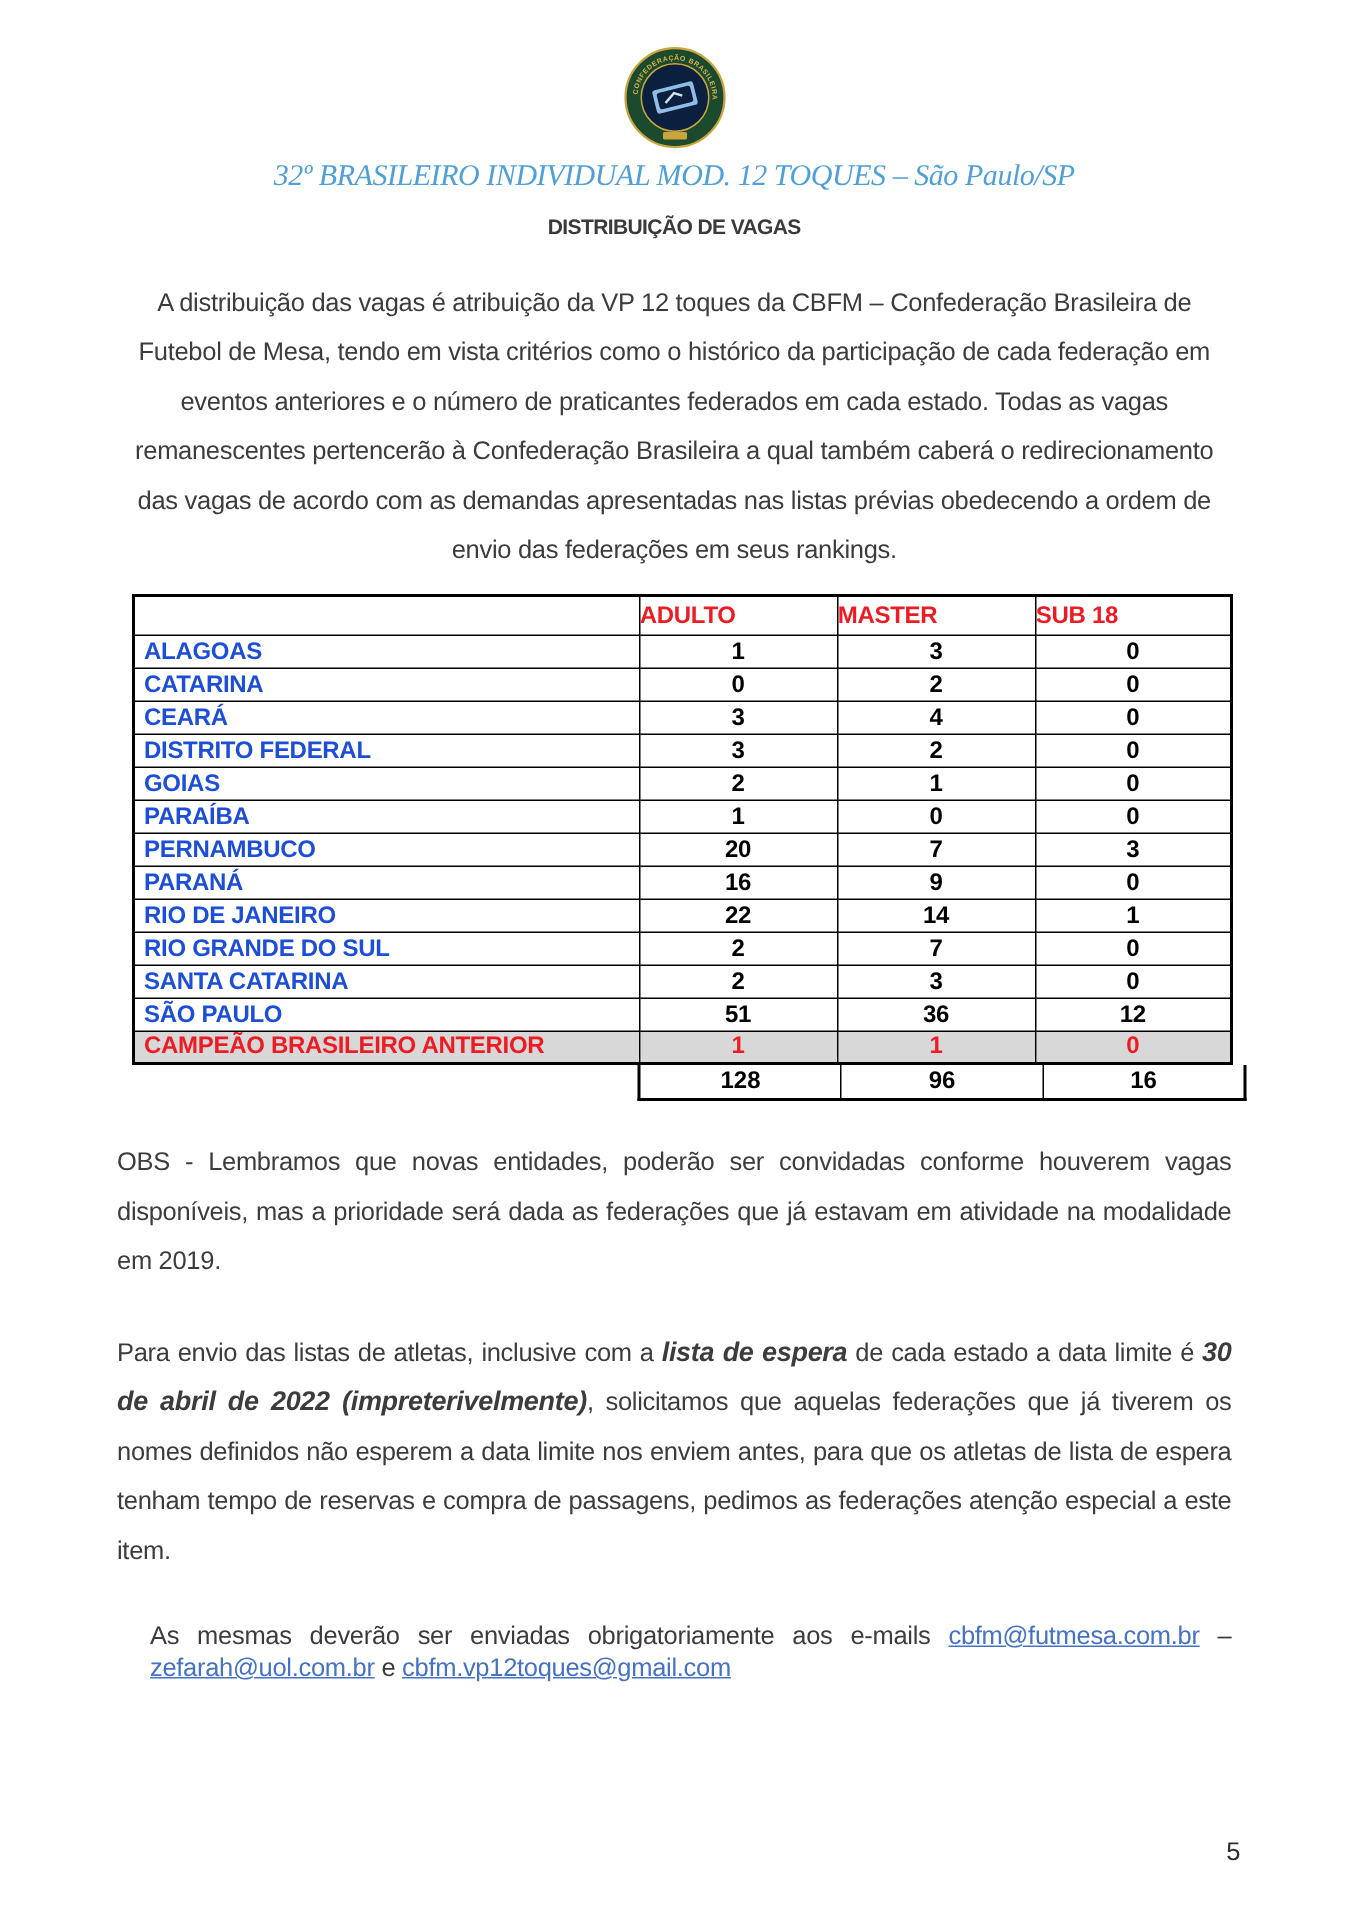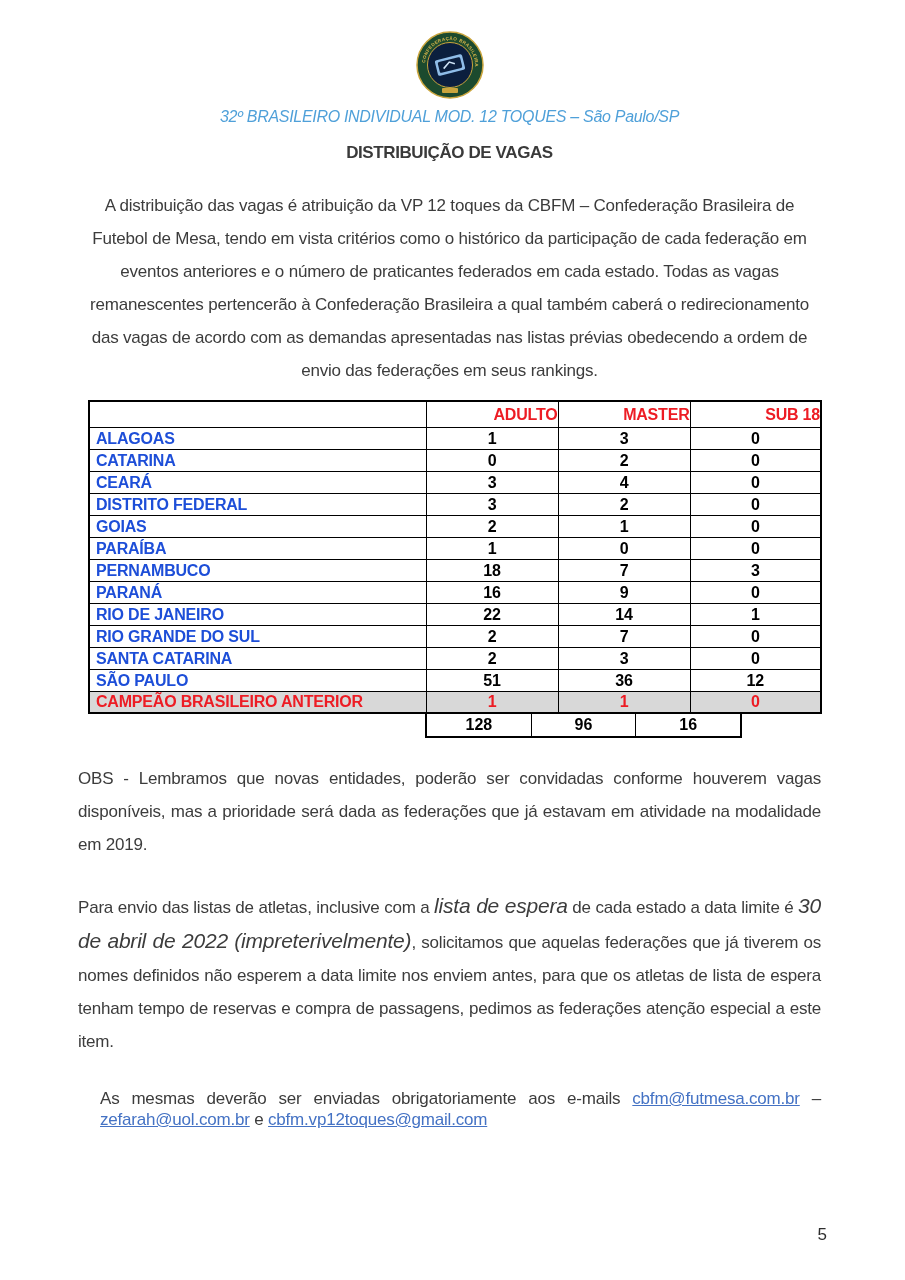--- a/index.html
+++ b/index.html
@@ -11,49 +11,50 @@
     position:relative;
     overflow:hidden;
   }
   .content{padding:0 84px 0 78px;}
 
   .logo-wrap{margin:30px auto 0 auto;width:70px;height:70px;}
 
   .title{
     margin:4px 0 0 0;
     text-align:center;
-    font-size:16px;
+    font-size:20px;
     font-style:italic;
     font-weight:normal;
     color:var(--color-title-blue,#4FA0D9);
     letter-spacing:-0.3px;
     line-height:26px;
+    font-family:Liberation Serif, serif;
   }
   .subtitle{
     margin:13px 0 0 0;
     text-align:center;
-    font-size:17px;
+    font-size:14px;
     font-weight:bold;
     color:#3a3a3a;
     letter-spacing:-0.4px;
   }
 
   p{margin:0;}
   .body-par{
     font-size:17px;
     line-height:33px;
     letter-spacing:-0.2px;
   }
   .intro{margin-top:26px;text-align:center;}
   .obs{margin-top:24px;text-align:justify;}
   .deadline{margin-top:28px;text-align:justify;}
   .deadline .hl{
-    font-weight:normal;
+    font-weight:bold;
     font-style:italic;
-    font-size:21px;
+    font-size:18px;
   }
   .emails{
     margin-top:30px;
     text-align:justify;
     line-height:21px;
     padding-left:8px;
     margin-left:14px;
   }
   .emails a{
     color:var(--color-link-blue,#4472C4);
@@ -75,41 +76,41 @@
     font-weight:bold;
     padding:0;
     line-height:20px;
     letter-spacing:-0.2px;
     overflow:hidden;
     white-space:nowrap;
   }
   table.vagas thead th{
     height:25px;
     color:var(--color-table-red,#ED1C24);
-    text-align:right;
+    text-align:left;
     margin-left:20px;
   }
   table.vagas td.lbl{
     text-align:left;
     padding-left:6px;
     height:21px;
     color:#1d4ed8;
   }
   table.vagas td.num{
     text-align:center;
     color:#000;
   }
   table.vagas tr.hl-row td{
     background:var(--color-highlight-bg,#D8D8D8);
     color:var(--color-table-red,#ED1C24);
     height:20px;
   }
   .totals{
     margin-left:347px;
-    width:317px;
+    width:406px;
     display:flex;
     border:2px solid #000;
     border-top:none;
     box-sizing:border-box;
   }
   .totals .tcell{
     flex:1;
     text-align:center;
     font-size:16px;
     font-weight:bold;
@@ -204,21 +205,21 @@
           <td class="num">0</td>
         </tr>
       <tr>
           <td class="lbl">PARAÍBA</td>
           <td class="num">1</td>
           <td class="num">0</td>
           <td class="num">0</td>
         </tr>
       <tr>
           <td class="lbl">PERNAMBUCO</td>
-          <td class="num">18</td>
+          <td class="num">20</td>
           <td class="num">7</td>
           <td class="num">3</td>
         </tr>
       <tr>
           <td class="lbl">PARANÁ</td>
           <td class="num">16</td>
           <td class="num">9</td>
           <td class="num">0</td>
         </tr>
       <tr>

